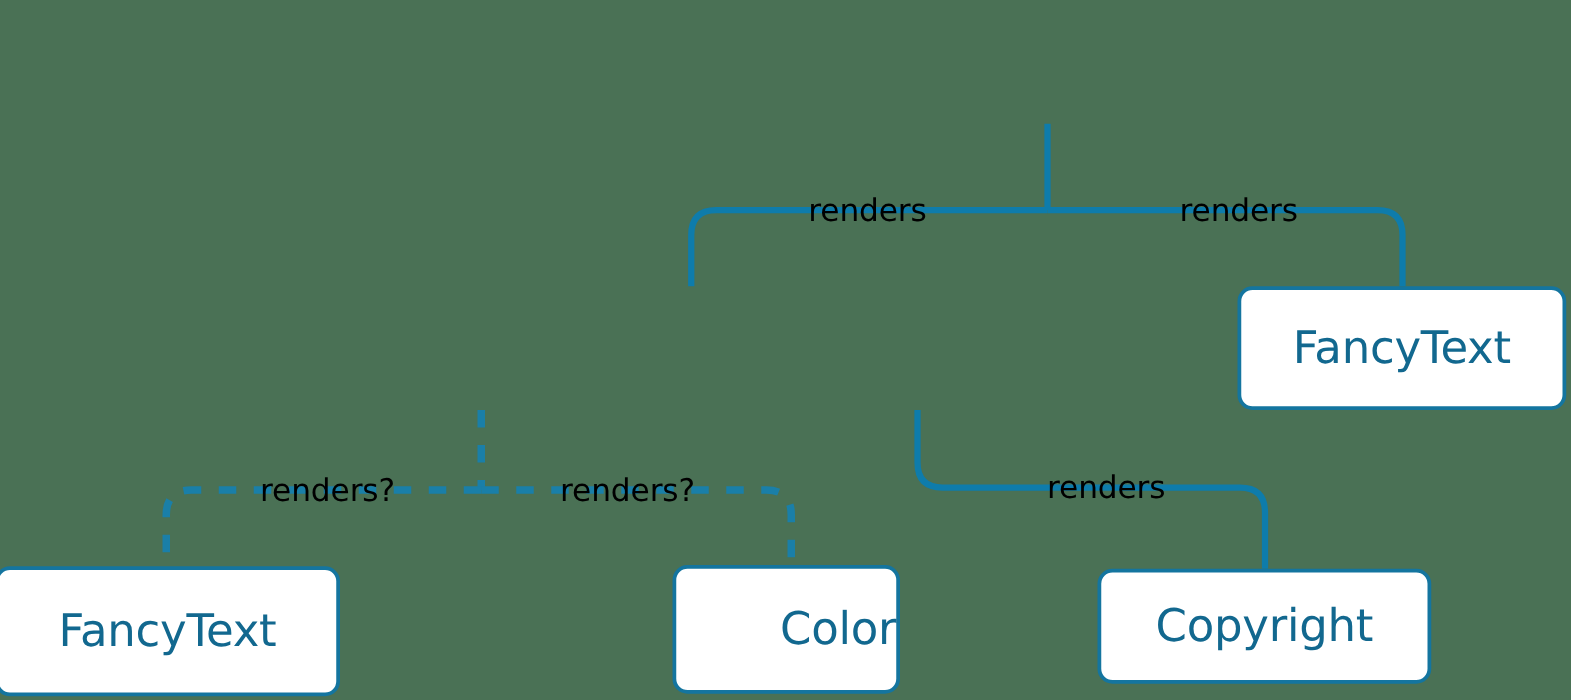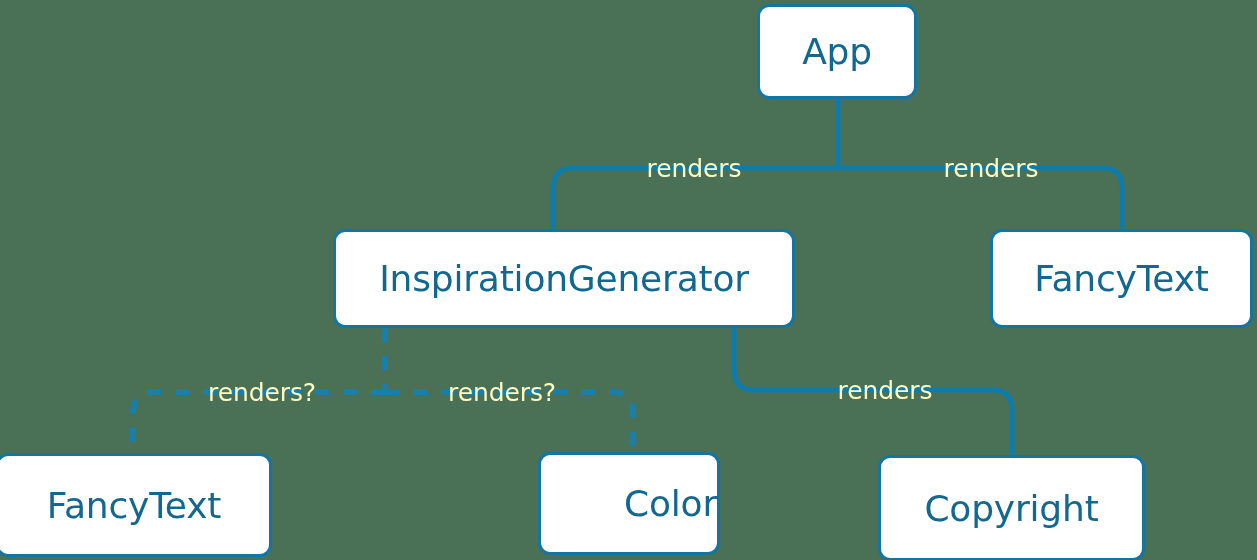--- a/index.html
+++ b/index.html
@@ -32,21 +32,21 @@
     justify-content: center;
     color: #12688f;
     font-size: 36px;
     font-weight: 400;
     letter-spacing: -0.2px;
     white-space: nowrap;
     z-index: 3;
   }
   .edge-label {
     position: absolute;
-    color: #fef9c3;
+    color: #000000;
     font-size: 25px;
     font-weight: 500;
     white-space: nowrap;
     letter-spacing: -0.1px;
     transform: translate(-50%, -50%);
     z-index: 4;
     background: transparent;
   }
 </style>
 </head>
@@ -64,41 +64,35 @@
 
     <path d="M 385 328 L 385 392" fill="none" stroke="#1a7fa8" stroke-width="6" stroke-linecap="butt" stroke-dasharray="14 14"></path>
 
     <path d="M 385 392 L 153 392 Q 133 392 133 412 L 133 453" fill="none" stroke="#1a7fa8" stroke-width="6" stroke-linecap="butt" stroke-dasharray="14 14"></path>
 
     <path d="M 385 392 L 613 392 Q 633 392 633 412 L 633 452" fill="none" stroke="#1a7fa8" stroke-width="6" stroke-linecap="butt" stroke-dasharray="14 14"></path>
 
     <path d="M 734 328 L 734 370 Q 734 390 754 390 L 992 390 Q 1012 390 1012 410 L 1012 455" fill="none" stroke="#0e7cab" stroke-width="5" stroke-linecap="butt"></path>
   </svg>
 
-  <div class="node" style="left:757px; top:4px; width:160px; height:95px;">
-    <span>App</span>
-  </div>
 
-  <div class="node" style="left:333px; top:229px; width:462px; height:99px;">
-    <span>InspirationGenerator</span>
-  </div>
 
   <div class="node" style="left:990px; top:229px; width:263px; height:99px;">
     <span>FancyText</span>
   </div>
 
   <div class="node" style="left:-4px; top:453px; width:276px; height:104px;">
     <span>FancyText</span>
   </div>
 
   <div class="node" style="left:538px; top:452px; width:182px; height:103px;justify-content:flex-end;">
     <span>Color</span>
   </div>
 
-  <div class="node" style="left:878px; top:455px; width:267px; height:106px;">
+  <div class="node" style="left:878px; top:455px; width:267px; height:92px;">
     <span>Copyright</span>
   </div>
 
   <div class="edge-label" style="left:694px; top:168px;">renders</div>
 
   <div class="edge-label" style="left:991px; top:168px;">renders</div>
 
   <div class="edge-label" style="left:262px; top:392px;">renders?</div>
 
   <div class="edge-label" style="left:502px; top:392px;">renders?</div>

